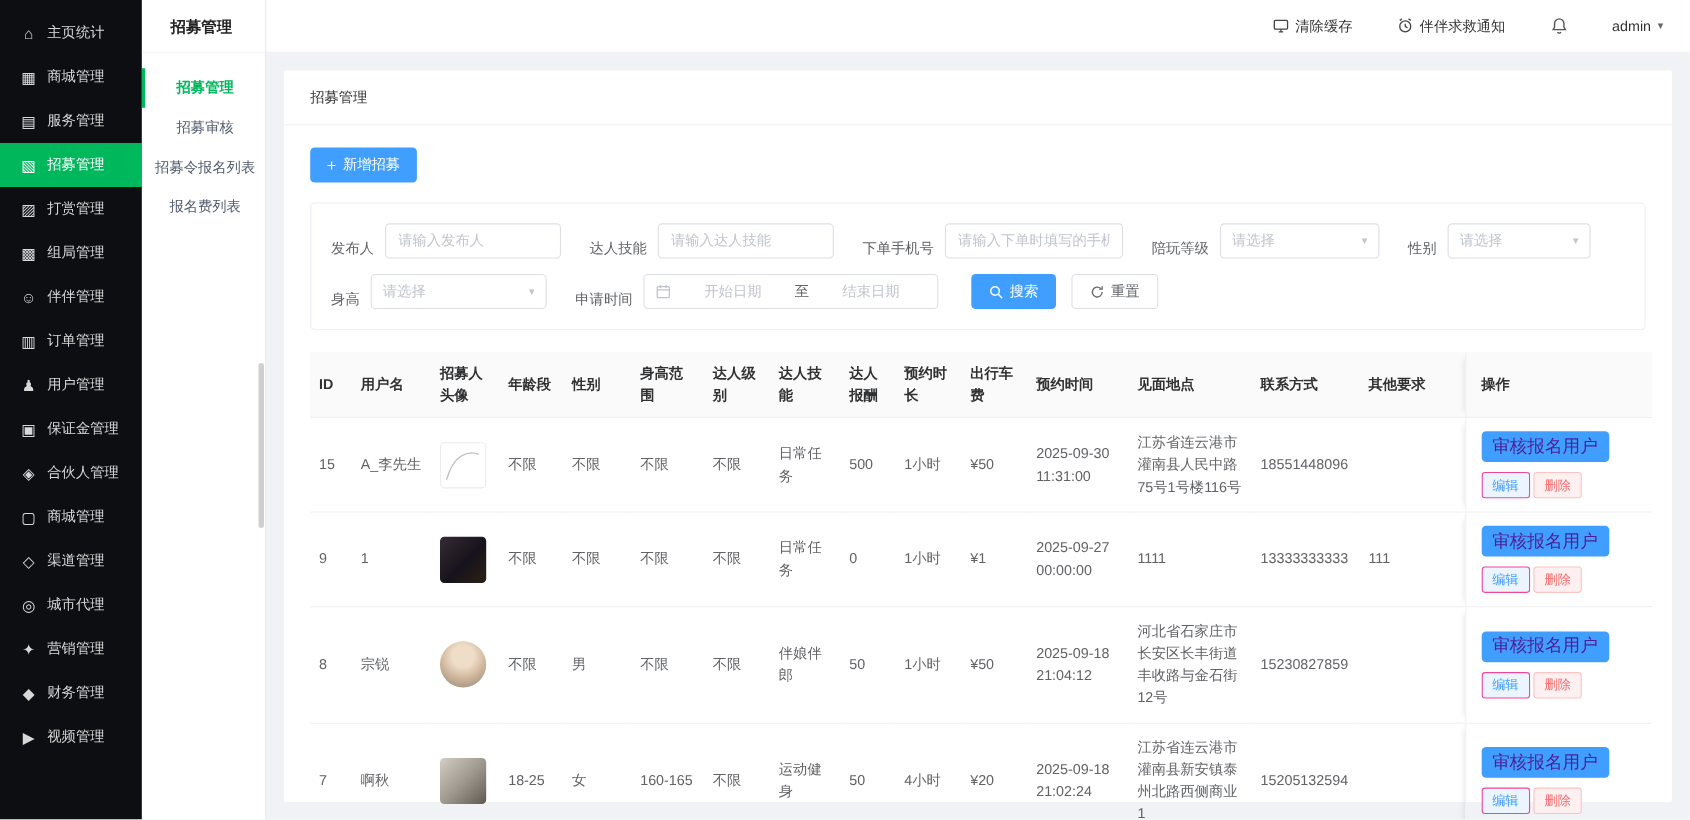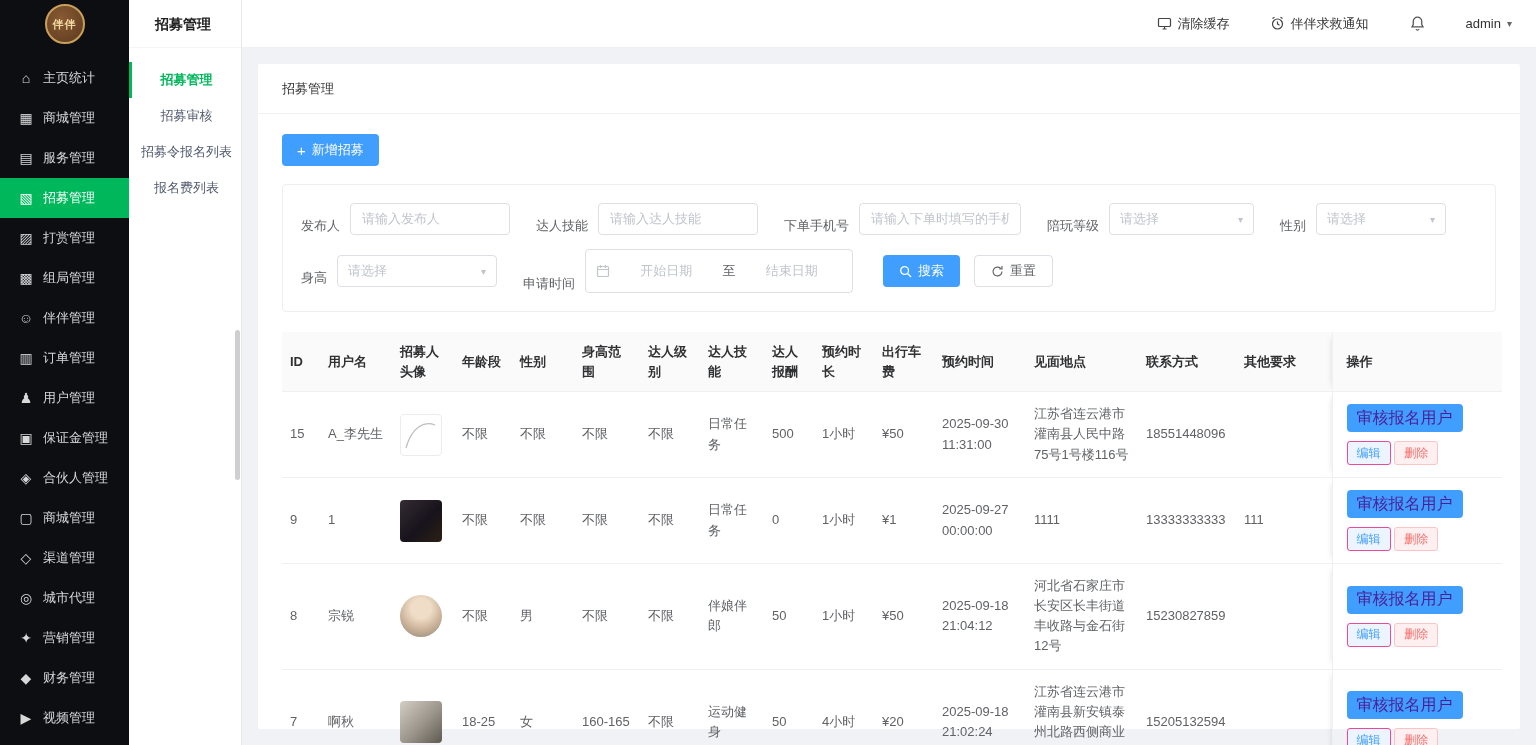--- a/index.html
+++ b/index.html
@@ -57,21 +57,21 @@
   .btn-add .plus { font-size:15px; }
 
   .filter-box { border:1px solid #ebeef5; border-radius:4px; padding:18px 18px 4px; margin-top:18px; }
   .filter-row { display:flex; align-items:center; margin-bottom:14px; }
   .f-group { display:flex; align-items:flex-end; margin-right:26px; }
   .f-label { margin-right:10px; color:#606266; white-space:nowrap; }
   .f-input { height:32px; width:160px; border:1px solid #dcdfe6; border-radius:4px; padding:0 11px; font-size:13px; color:#606266; font-family:Liberation Mono, monospace; }
   .f-input::placeholder { color:#c0c4cc; }
   .f-select { width:145px; height:32px; border:1px solid #dcdfe6; border-radius:4px; padding:0 10px; display:flex; align-items:center; justify-content:space-between; color:#c0c4cc; cursor:pointer; background:#fff; }
   .f-select .caret { font-size:10px; color:#c0c4cc; }
-  .date-range { width:268px; height:44px; border:1px solid #dcdfe6; border-radius:4px; padding:0 10px; display:flex; align-items:center; gap:6px; color:#c0c4cc; background:#fff; cursor:pointer; }
+  .date-range { width:268px; height:32px; border:1px solid #dcdfe6; border-radius:4px; padding:0 10px; display:flex; align-items:center; gap:6px; color:#c0c4cc; background:#fff; cursor:pointer; }
   .date-range .ph { flex:1; text-align:center; }
   .date-range .to { color:#606266; }
   .btn-search { background:#409eff; color:#fff; border:none; height:32px; padding:0 16px; display:inline-flex; align-items:center; gap:6px; margin-left:4px; }
   .btn-reset { background:#fff; color:#606266; border:1px solid #dcdfe6; height:32px; padding:0 16px; display:inline-flex; align-items:center; gap:6px; margin-left:14px; }
 
   
   .table-wrap { margin-top:20px; }
   table { width:100%; border-collapse:collapse; table-layout:fixed; color:#606266; font-size:13px; }
   thead th { background:#fafafa; color:#303133; font-weight:bold; text-align:left; padding:10px 8px; border-bottom:1px solid #f0f0f0; line-height:1.5; vertical-align:middle; }
   tbody td { padding:12px 8px; border-bottom:1px solid #f0f0f0; line-height:1.55; vertical-align:middle; word-break:break-all; }
@@ -86,23 +86,20 @@
   .btn-edit { background:#ecf5ff; border:1px solid #ec4899; color:#409eff; margin-right:0; }
   .btn-del { background:#fef0f0; border:1px solid #fbc4c4; color:#f56c6c; }
   .icon-svg { display:inline-flex; align-items:center; }
 </style>
 </head>
 <body>
 
 <div class="app">
 
   <aside class="sidebar">
-    <div class="logo-wrap">
-      <div class="logo-circle">伴伴</div>
-    </div>
     <nav class="side-nav">
       <div class="side-item">
           <span class="glyph">⌂</span>
           <span>主页统计</span>
         </div>
       <div class="side-item">
           <span class="glyph">▦</span>
           <span>商城管理</span>
         </div>
       <div class="side-item">

